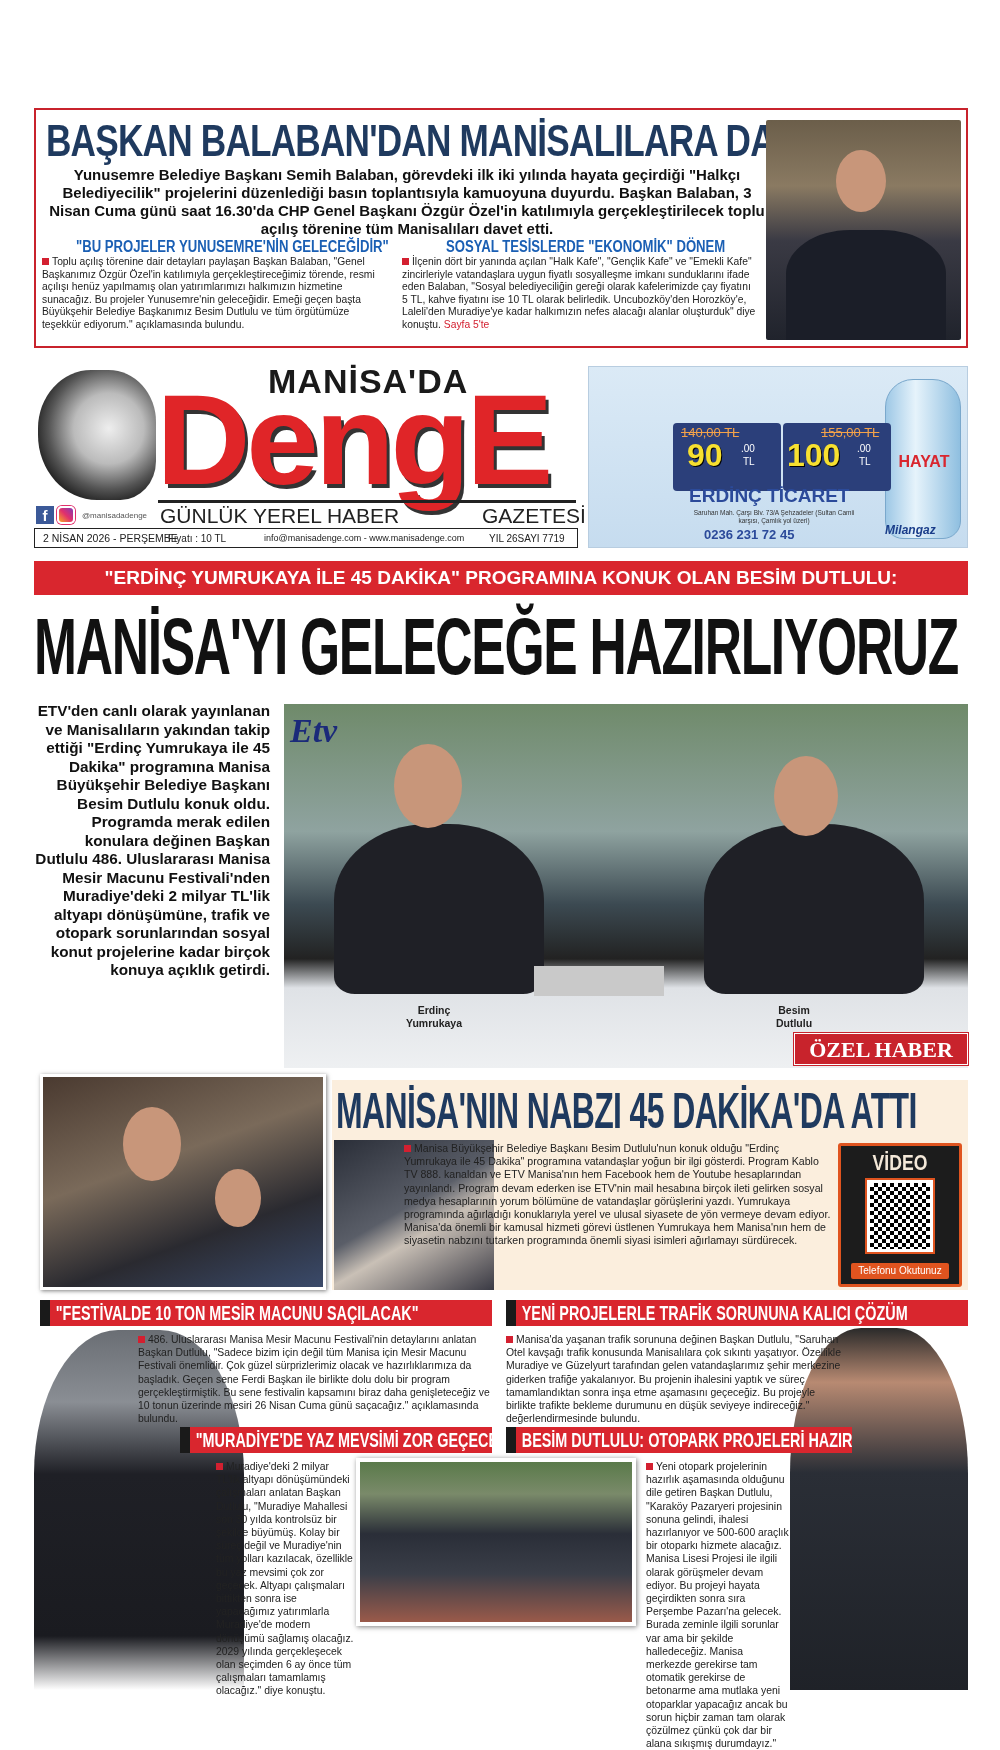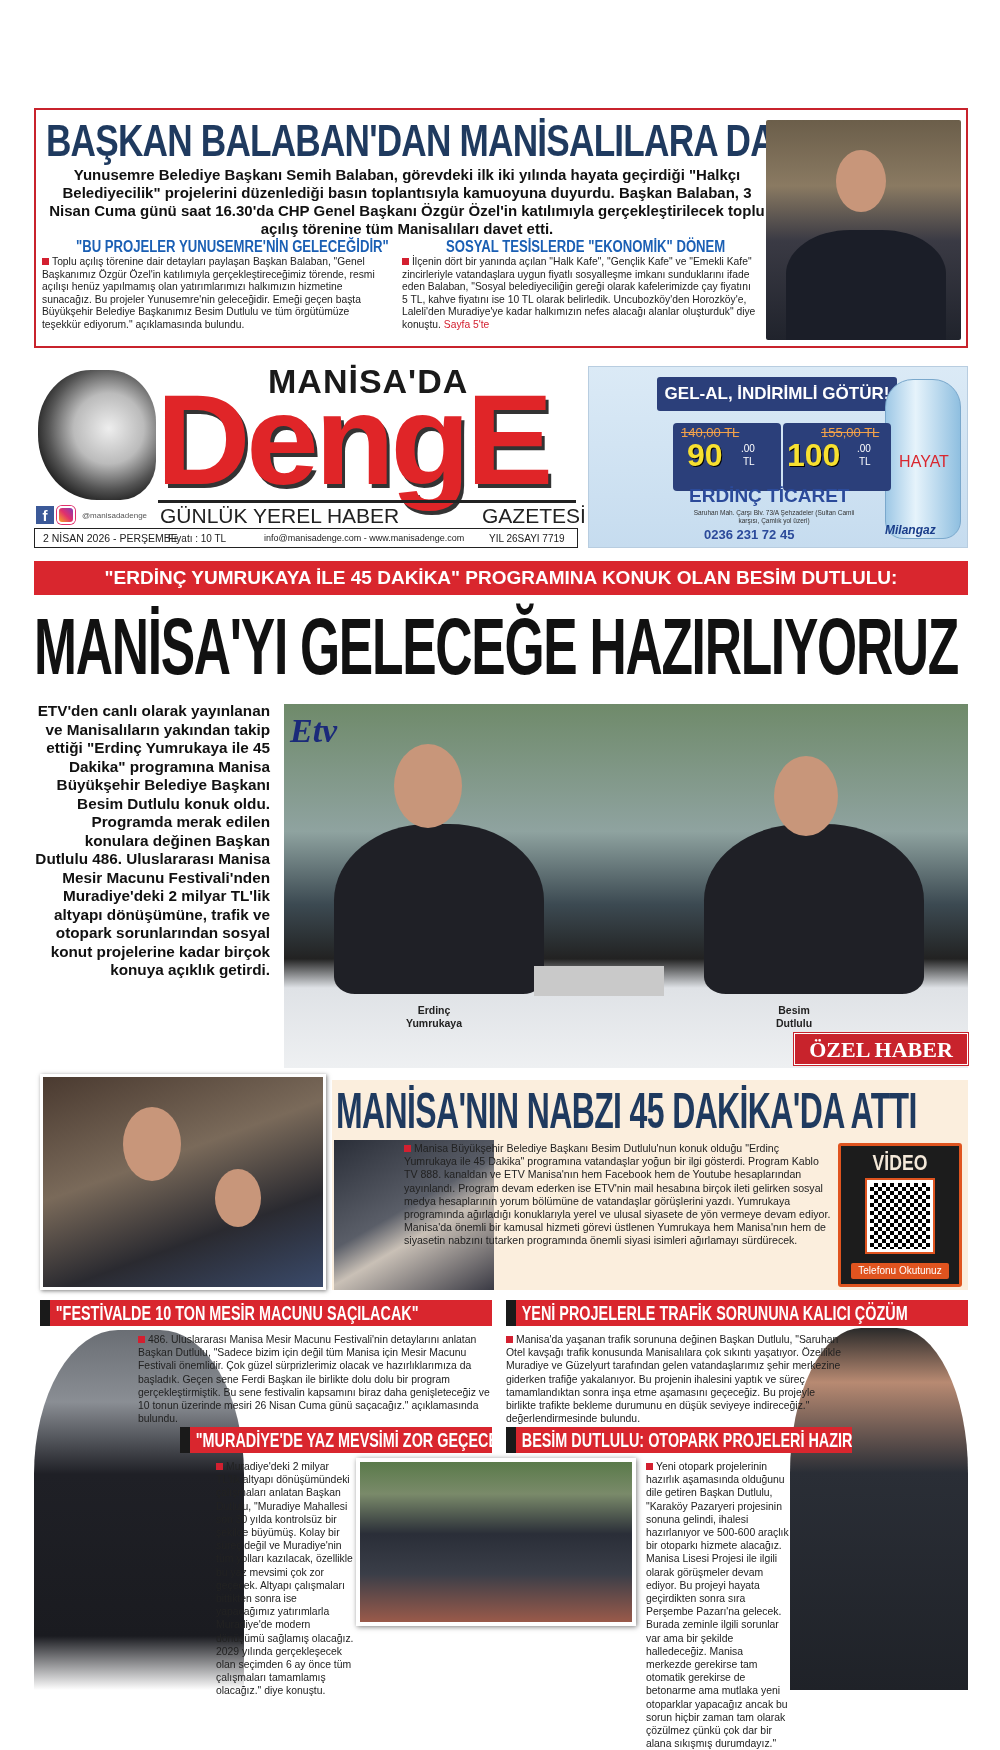--- a/index.html
+++ b/index.html
@@ -96,23 +96,22 @@
 </div>
 <div id="infobar" class="abs">
   <span style="margin-left:8px;width:125px;font-size:10.5px">2 NİSAN 2026 - PERŞEMBE</span>
   <span style="width:80px">Fiyatı : 10 TL</span>
   <span style="margin-left:16px;font-size:9px;width:215px">info@manisadenge.com - www.manisadenge.com</span>
   <span style="margin-left:10px">YIL 26</span>
   <span style="margin-left:0">SAYI 7719</span>
 </div>
 
 <div id="ad" class="abs">
-  <div id="ad-banner" class="abs">GEL-AL, İNDİRİMLİ GÖTÜR!</div>
   <div class="abs bottle" style="left:296px">
-    <div class="abs" style="left:4px;top:70px;width:68px;height:24px;color:#d9262e;font-size:16px;font-weight:400;text-align:center;line-height:24px">HAYAT</div>
+    <div class="abs" style="left:4px;top:70px;width:68px;height:24px;color:#d9262e;font-size:16px;font-weight:700;text-align:center;line-height:24px">HAYAT</div>
   </div>
   <div class="abs price-box" style="left:84px">
     <span class="old" style="left:8px">140,00 TL</span>
     <span class="new" style="left:14px">90</span>
     <span class="abs" style="left:68px;top:20px;font-size:10px;color:#fff">.00</span>
     <span class="abs" style="left:70px;top:33px;font-size:10px;color:#fff">TL</span>
   </div>
   <div class="abs price-box" style="left:194px">
     <span class="old" style="left:38px">155,00 TL</span>
     <span class="new" style="left:4px">100</span>

